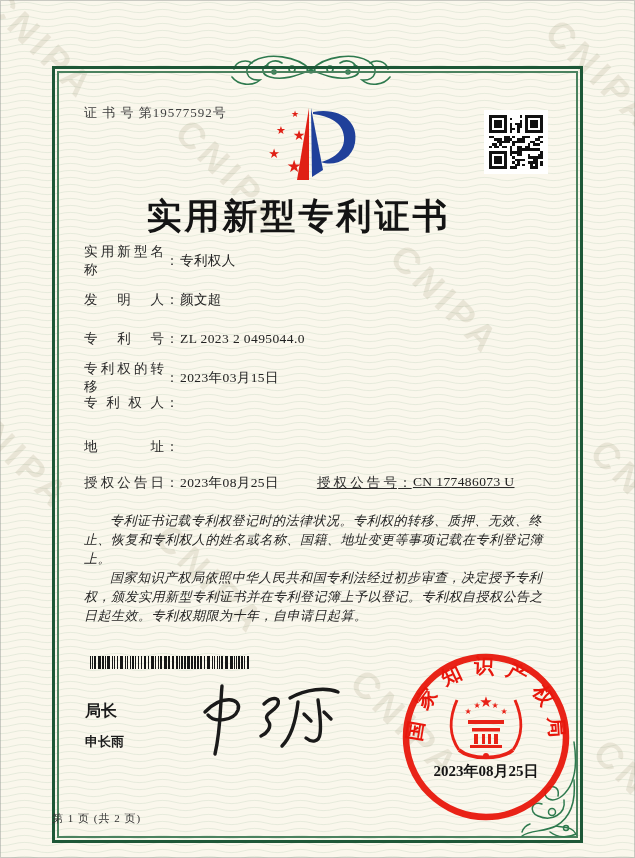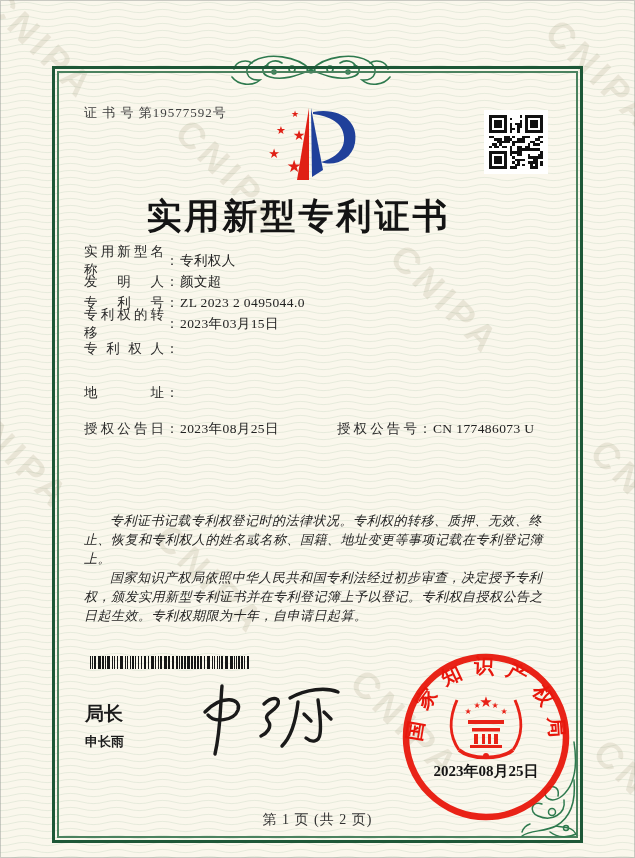--- a/index.html
+++ b/index.html
@@ -24,38 +24,38 @@
   .cert-no{position:absolute;left:84px;top:104px;font-size:13px;color:#404040;letter-spacing:1px;}
   .logo{position:absolute;left:256px;top:104px;width:108px;height:84px;}
   .title{
     position:absolute;left:52px;top:193px;width:493px;text-align:center;
     font-size:35px;font-weight:700;color:#141414;letter-spacing:3px;
   }
   .qr{position:absolute;left:484px;top:110px;width:64px;height:64px;background:#ffffff;padding:0;}
   #qr-svg{position:absolute;left:5px;top:5px;width:54px;height:54px;}
   .fields{position:absolute;left:84px;top:250px;width:480px;display:flex;flex-direction:column;}
   .frow{display:flex;align-items:center;height:21px;font-size:13.5px;color:#2b2b2b;}
-  .frow.m18{}.frow.m14{margin-top:4px}.frow.m17{margin-top:23px}.frow.m15{margin-top:15px}
+  .frow.m18{margin-top:18px}.frow.m14{margin-top:4px}.frow.m17{margin-top:23px}.frow.m15{margin-top:15px}
   .flabel{display:inline-block;width:80px;text-align:justify;text-align-last:justify;}
   .fcolon{display:inline-block;width:16px;text-align:center;}
   .fvalue{letter-spacing:0.4px;font-weight:500;color:#222;}
-  .pair2{margin-left:58px;display:flex;align-items:center;}
+  .pair2{margin-left:38px;display:flex;align-items:flex-start;text-decoration:underline;}
   .paras{
     position:absolute;left:84px;top:511px;width:470px;
     font-style:italic;font-size:13px;line-height:19px;color:#242424;
   }
   .paras p{margin:0;text-indent:2em;letter-spacing:0.5px;}
   #barcode-svg{position:absolute;left:90px;top:656px;width:162px;height:13px;}
-  .sig-title{position:absolute;left:85px;top:701px;font-family:Liberation Serif, serif;font-weight:700;font-size:19px;color:#1c1c1c;}
+  .sig-title{position:absolute;left:85px;top:701px;font-family:Liberation Serif, serif;font-weight:700;font-size:16px;color:#1c1c1c;}
   .sig-name{position:absolute;left:85px;top:733px;font-family:"Liberation Sans","DejaVu Sans",sans-serif;font-weight:700;font-size:13px;color:#1c1c1c;}
   .sig-svg{position:absolute;left:192px;top:676px;width:150px;height:92px;}
   .seal-svg{position:absolute;left:399px;top:650px;width:174px;height:174px;}
   .footer{
-    position:absolute;left:52px;top:811px;width:531px;text-align:center;
-    font-size:14px;color:#333;letter-spacing:1px;
+    position:absolute;left:52px;top:811px;width:531px;text-align:left;
+    font-size:11px;color:#333;letter-spacing:1px;
   }
 </style>
 </head>
 <body>
 
 <div class="page">
 
   <svg id="waves-svg">
       <g fill="none" stroke="rgba(140,175,145,0.26)" stroke-width="0.7">
         <path d="M-10,4 q11.5,3.2 23,0 t23,0 q11.5,3.2 23,0 t23,0 q11.5,3.2 23,0 t23,0 q11.5,3.2 23,0 t23,0 q11.5,3.2 23,0 t23,0 q11.5,3.2 23,0 t23,0 q11.5,3.2 23,0 t23,0 q11.5,3.2 23,0 t23,0 q11.5,3.2 23,0 t23,0 q11.5,3.2 23,0 t23,0 q11.5,3.2 23,0 t23,0 q11.5,3.2 23,0 t23,0 q11.5,3.2 23,0 t23,0 q11.5,3.2 23,0 t23,0 q11.5,3.2 23,0 t23,0"></path>

